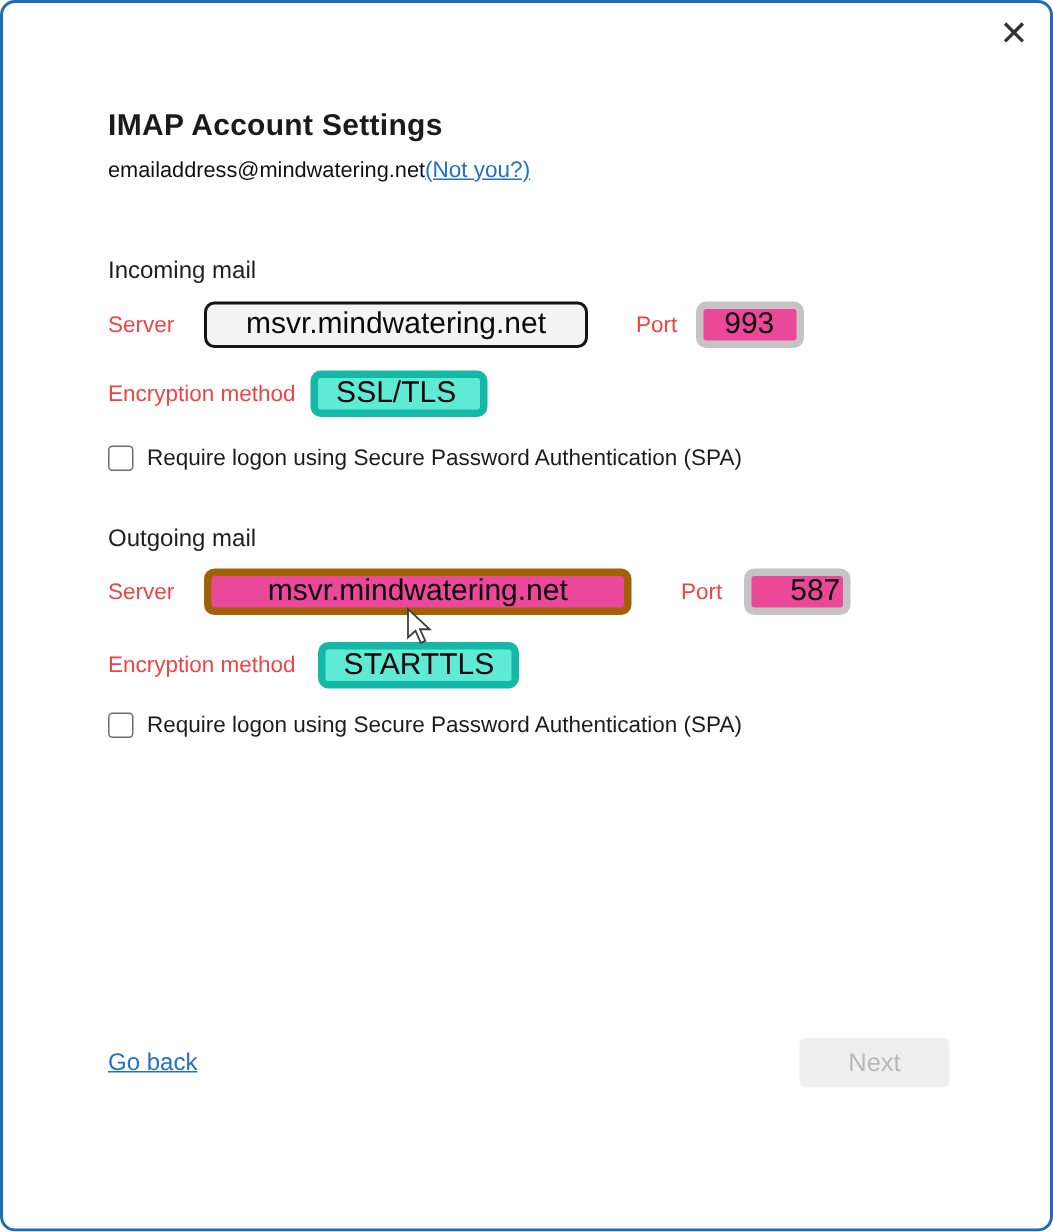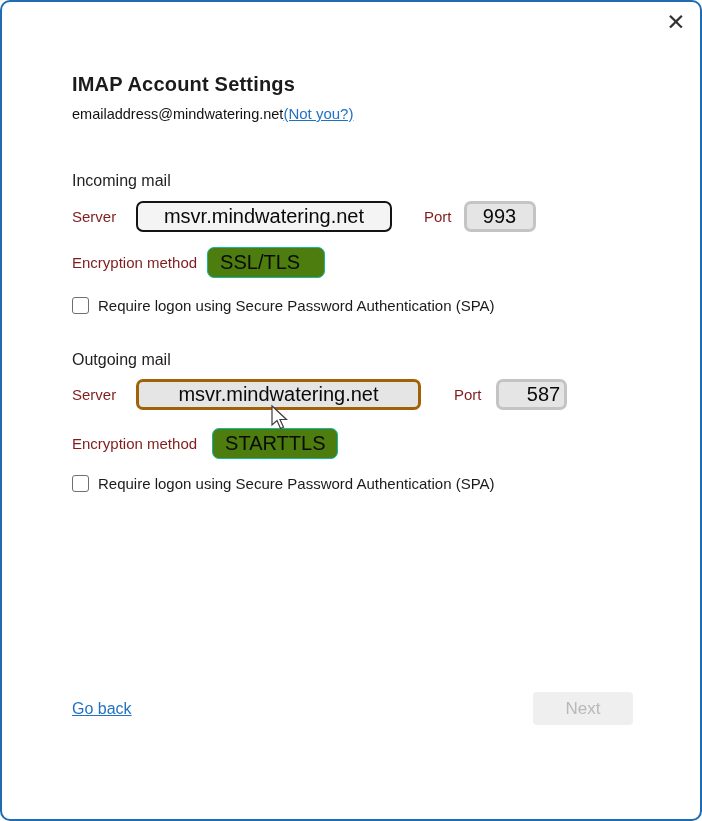--- a/index.html
+++ b/index.html
@@ -38,29 +38,29 @@
   .email { font-size: 14.5px; color: #111111; }
   a.link { color: #2272c3; text-decoration: underline; cursor: pointer; }
   .not-you { font-size: 15px; }
   .section-label { font-size: 16px; color: #1f1f1f; }
   .sec-incoming { margin-top: 50px; }
   .sec-outgoing { margin-top: 37px; }
 
   .field-row { display: flex; align-items: center; }
   .server-row-in  { margin-top: 11px; }
   .server-row-out { margin-top: 10px; }
-  .lbl { font-size: 15px; color: #7f1d1d; }
+  .lbl { font-size: 15px; color: #ef4444; }
   .lbl-server { width: 64px; }
   .txt-input {
     height: 31px;
     font-family: "Liberation Sans", sans-serif;
     font-size: 20px; color: #0a0a0a;
     text-align: center;
-    border: 3px solid #a16207; border-radius: 7px;
-    background: #e5e5e5;
+    border: 5px solid #a16207; border-radius: 7px;
+    background: #ec4899;
     outline: none;
   }
   .server-in {
     width: 256px;
     border: 2px solid #141414;
     background: #f4f4f4;
   }
   .server-out { width: 285px; }
   .lbl-port-in  { margin-left: 32px; margin-right: 12px; }
   .lbl-port-out { margin-left: 33px; margin-right: 14px; }
@@ -68,22 +68,22 @@
   .port-out { width: 71px; border-color: #c4c4c4; padding-left: 25px; }
 
   .enc-row-in  { margin-top: 15px; }
   .enc-row-out { margin-top: 18px; }
   .enc-box {
     margin-left: 10px;
     min-width: 118px; height: 31px;
     display: inline-flex; align-items: center;
     padding: 0 12px;
     font-size: 20px; color: #0a0a0a;
-    border: 1px solid #14b8a6; border-radius: 7px;
-    background: #4d7c0f; cursor: default;
+    border: 5px solid #14b8a6; border-radius: 7px;
+    background: #5eead4; cursor: default;
   }
   .enc-box-out { margin-left: 15px; }
 
   .chk-row-in  { margin-top: 19px; }
   .chk-row-out { margin-top: 16px; }
   .chk-row { display: flex; align-items: center; }
   input[type="checkbox"] {
     appearance: none; -webkit-appearance: none;
     width: 17px; height: 17px;
     border: 1.5px solid #6f6f6f; border-radius: 3px;

